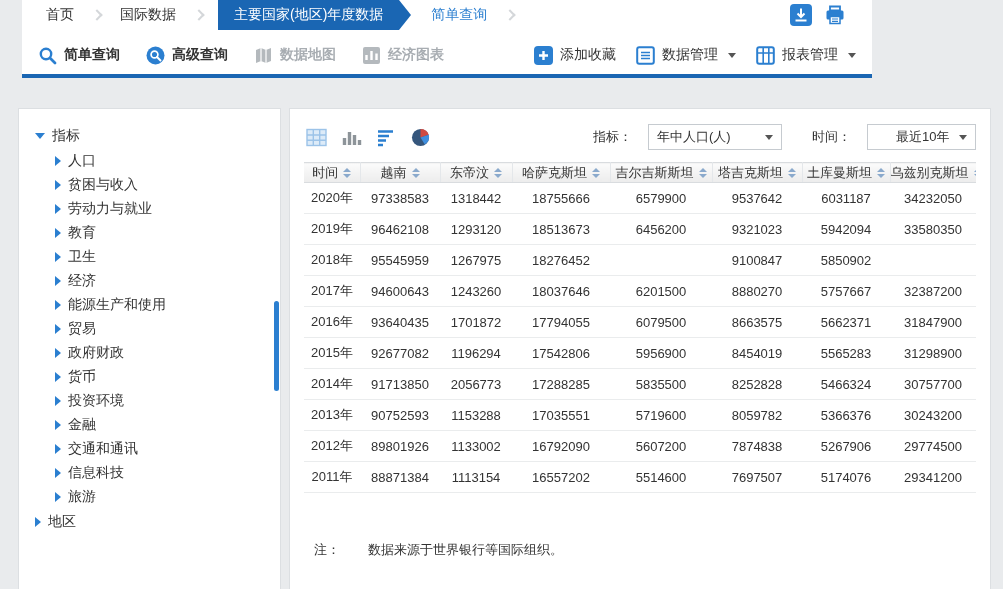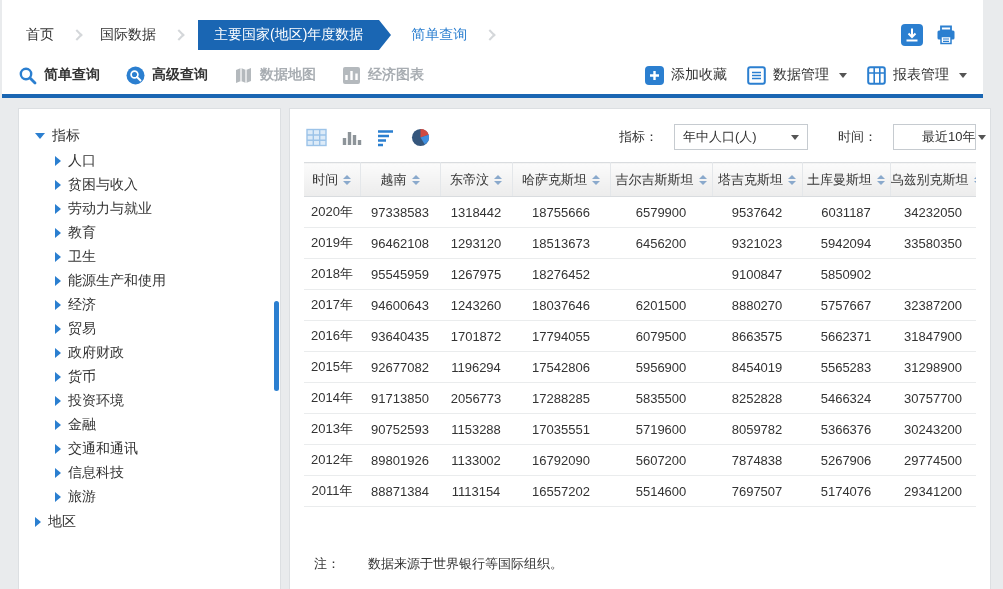--- a/index.html
+++ b/index.html
@@ -1,21 +1,21 @@
 <!DOCTYPE html>
 <html style="--accent: #1a66b3; --icon-blue: #2b7fd0; --disabled: #a8adb2;"><head>
 <meta charset="utf-8">
 <style>
 :root{--accent:#1a66b3;--icon-blue:#2b7fd0;--disabled:#a8adb2;}
 *{box-sizing:border-box;margin:0;padding:0;}
 body{font-family:"Liberation Sans","DejaVu Sans",sans-serif;background:#e9ebed;}
 .page{position:relative;width:1003px;height:589px;background:#e9ebed;overflow:hidden;}
 
 
-.header-panel{position:absolute;left:2px;top:0;width:981px;background:#fff;padding-top:20px;}
+.header-panel{position:absolute;left:22px;top:0;width:850px;background:#fff;}
 .tabs-row{display:flex;align-items:center;height:30px;padding:0 12px;}
 .tabs{display:flex;align-items:center;height:30px;}
 .tab{display:flex;align-items:center;height:30px;padding:0 12px;font-size:14px;color:#333;cursor:pointer;white-space:nowrap;}
 .tab.hl{color:var(--icon-blue);}
 .tab.active{background:var(--accent);color:#fff;position:relative;margin-left:8px;margin-right:20px;padding:0 16px;}
 .tab.active::after{content:"";position:absolute;right:-12px;top:0;width:0;height:0;border-top:15px solid transparent;border-bottom:15px solid transparent;border-left:12px solid var(--accent);}
 .chevron-sep{width:8px;height:8px;border-top:2px solid #d4d7da;border-right:2px solid #d4d7da;transform:rotate(45deg);margin:0 7px;flex:0 0 auto;}
 .header-actions{margin-left:auto;display:flex;gap:12px;align-items:center;padding-right:14px;}
 .action-btn{display:inline-flex;cursor:pointer;}
 
@@ -39,24 +39,24 @@
 
 
 .main{position:absolute;left:289px;top:108px;width:702px;height:482px;background:#fff;border:1px solid #dcdfe2;padding:13px 14px 0 14px;overflow:hidden;}
 .controls-row{display:flex;align-items:center;height:30px;}
 .view-switcher{display:flex;gap:10px;align-items:center;}
 .view-btn{display:inline-flex;cursor:pointer;padding:2px;}
 .filters{margin-left:auto;display:flex;align-items:center;gap:16px;font-size:13px;color:#333;}
 .filter-label{white-space:nowrap;font-size:13px;}
 .select{display:flex;align-items:center;justify-content:space-between;height:26px;border:1px solid #c6cbd0;background:#fff;padding:0 8px;font-size:13px;color:#333;cursor:pointer;white-space:nowrap;}
 .select.indicator{width:134px;margin-right:14px;}
-.select.time{width:83px;padding-left:28px;}
+.select.time{width:109px;padding-left:28px;}
 
 .data-table{width:100%;border-collapse:collapse;margin-top:10px;font-size:13px;table-layout:fixed;}
-.data-table th{height:34px;background:linear-gradient(#fbfbfb,#ececec);border-top:1px solid #d9dcdf;border-bottom:1px solid #d9dcdf;border-right:1px solid #e4e7ea;font-weight:normal;color:#333;text-align:center;cursor:pointer;white-space:nowrap;overflow:hidden;}
+.data-table th{height:20px;background:linear-gradient(#fbfbfb,#ececec);border-top:1px solid #d9dcdf;border-bottom:1px solid #d9dcdf;border-right:1px solid #e4e7ea;font-weight:normal;color:#333;text-align:center;cursor:pointer;white-space:nowrap;overflow:hidden;}
 .data-table th:last-child{border-right:none;}
 .data-table td{height:31px;text-align:center;border-bottom:1px solid #eaeced;color:#333;white-space:nowrap;}
 .data-table th:nth-child(1){width:56px;}
 .data-table th:nth-child(2){width:80px;}
 .data-table th:nth-child(3){width:72px;}
 .data-table th:nth-child(4){width:98px;}
 .data-table th:nth-child(5){width:102px;}
 .data-table th:nth-child(6){width:90px;}
 .data-table th:nth-child(7){width:88px;}
 .th-wrap{display:inline-flex;align-items:center;}
@@ -207,25 +207,25 @@
           <div class="tree-item">
             <span class="tri-right"></span>
             <span>教育</span>
           </div>
           <div class="tree-item">
             <span class="tri-right"></span>
             <span>卫生</span>
           </div>
           <div class="tree-item">
             <span class="tri-right"></span>
+            <span>经济</span>
+          </div>
+          <div class="tree-item">
+            <span class="tri-right"></span>
             <span>能源生产和使用</span>
-          </div>
-          <div class="tree-item">
-            <span class="tri-right"></span>
-            <span>经济</span>
           </div>
           <div class="tree-item">
             <span class="tri-right"></span>
             <span>贸易</span>
           </div>
           <div class="tree-item">
             <span class="tri-right"></span>
             <span>政府财政</span>
           </div>
           <div class="tree-item">

